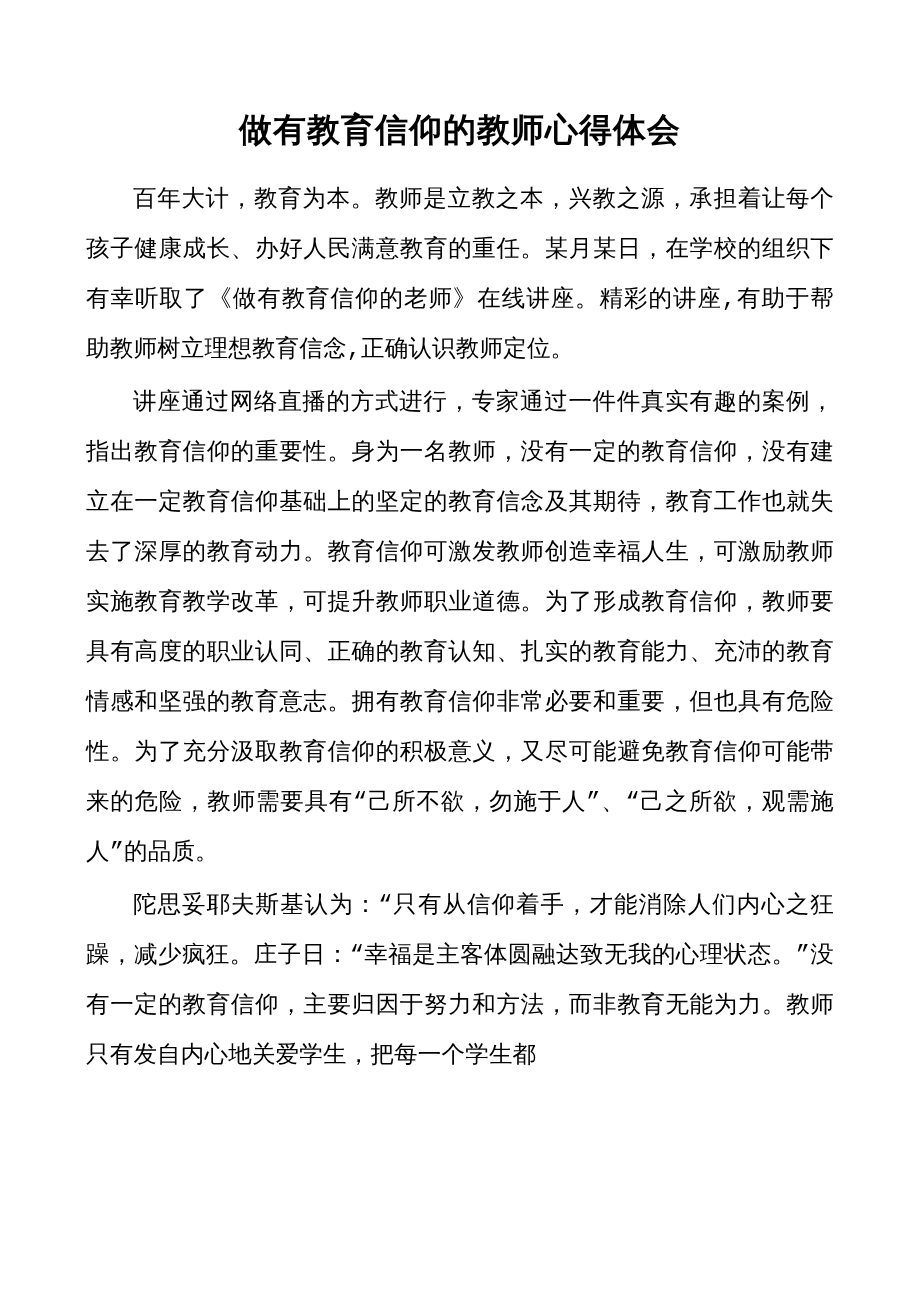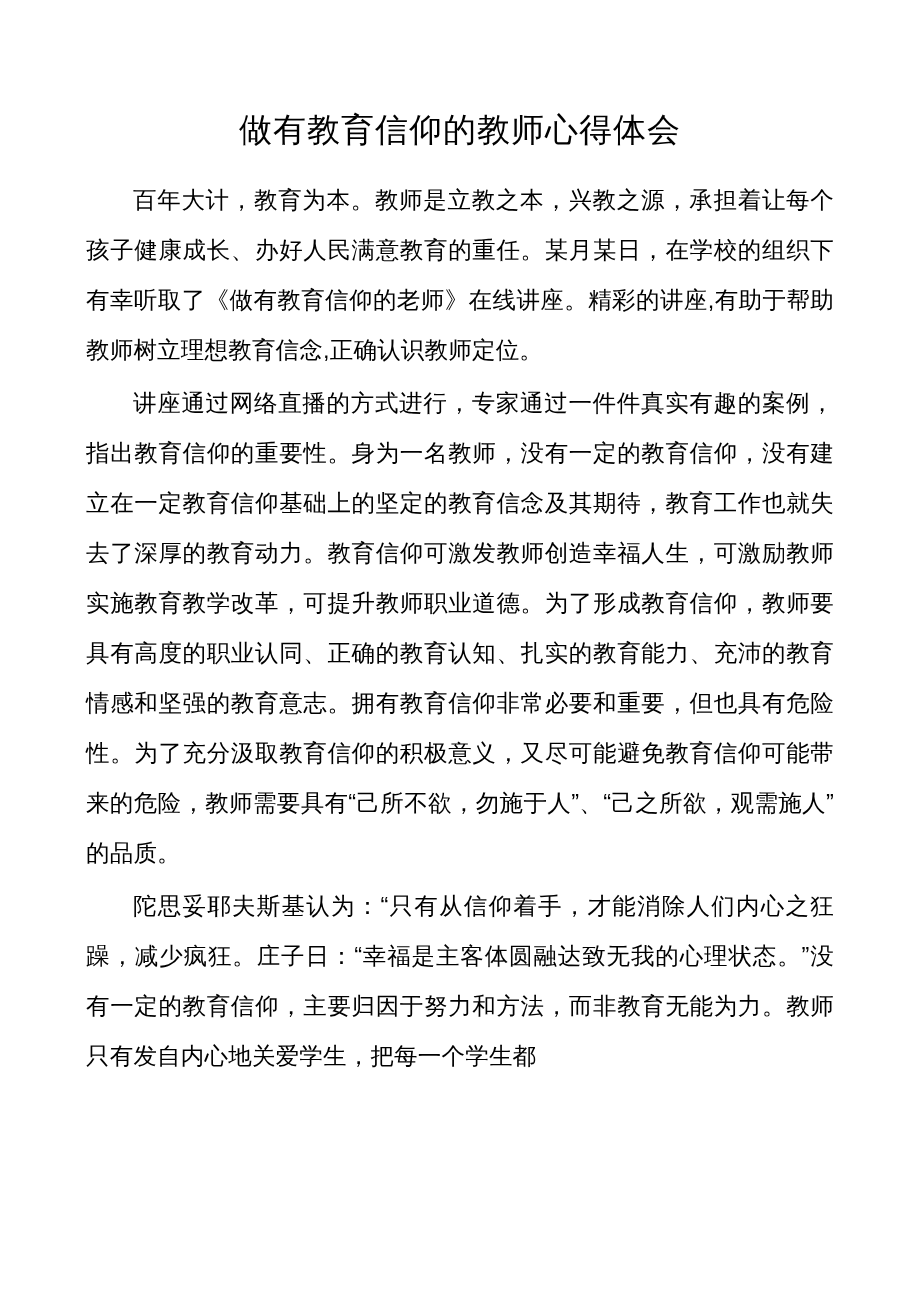--- a/index.html
+++ b/index.html
@@ -22,35 +22,35 @@
     position: relative;
     background: #ffffff;
   }
   .doc-body {
     box-sizing: border-box;
     padding: 108px 86px 0 86px;
   }
   .doc-title {
     text-align: center;
     font-size: 33px;
-    font-weight: normal;
+    font-weight: bold;
     letter-spacing: 1px;
     line-height: 1.35;
     margin: 0 0 22px 0;
     font-family: "DejaVu Sans", "Liberation Sans", sans-serif;
   }
   .para {
     font-size: 23.5px;
     line-height: 50px;
     text-align: justify;
     text-justify: inter-ideograph;
     text-indent: 2em;
     margin: 0 0 3px 0;
     letter-spacing: 0.2px;
-    font-family: Liberation Sans, sans-serif;
+    font-family: Liberation Mono, monospace;
   }
 </style>
 </head>
 <body>
 
 <div class="page">
   <div class="doc-body">
     <h1 class="doc-title">做有教育信仰的教师心得体会</h1>
     <p class="para">百年大计，教育为本。教师是立教之本，兴教之源，承担着让每个孩子健康成长、办好人民满意教育的重任。某月某日，在学校的组织下有幸听取了《做有教育信仰的老师》在线讲座。精彩的讲座,有助于帮助教师树立理想教育信念,正确认识教师定位。</p>
     <p class="para">讲座通过网络直播的方式进行，专家通过一件件真实有趣的案例，指出教育信仰的重要性。身为一名教师，没有一定的教育信仰，没有建立在一定教育信仰基础上的坚定的教育信念及其期待，教育工作也就失去了深厚的教育动力。教育信仰可激发教师创造幸福人生，可激励教师实施教育教学改革，可提升教师职业道德。为了形成教育信仰，教师要具有高度的职业认同、正确的教育认知、扎实的教育能力、充沛的教育情感和坚强的教育意志。拥有教育信仰非常必要和重要，但也具有危险性。为了充分汲取教育信仰的积极意义，又尽可能避免教育信仰可能带来的危险，教师需要具有“己所不欲，勿施于人”、“己之所欲，观需施人”的品质。</p>

